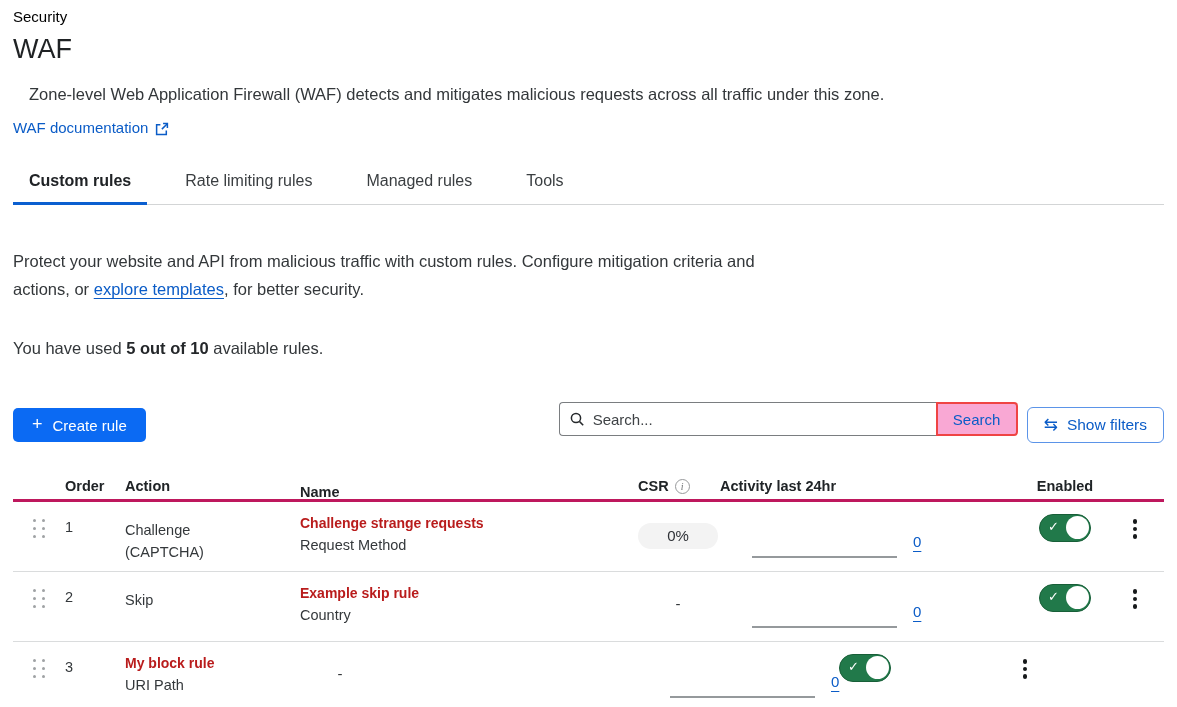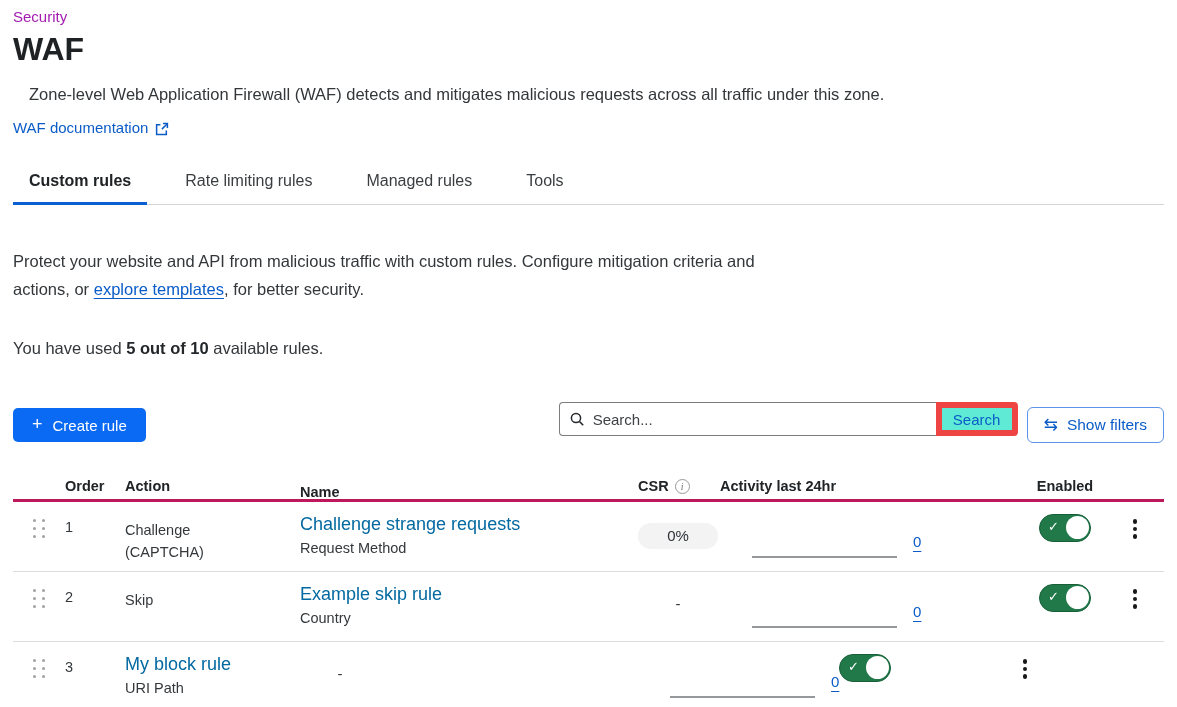--- a/index.html
+++ b/index.html
@@ -6,22 +6,22 @@
   html, body { margin: 0; padding: 0; }
   body {
     width: 1177px; height: 707px; overflow: hidden;
     background: #ffffff;
     font-family: "Liberation Sans", "DejaVu Sans", sans-serif;
     color: #33373a;
   }
   .page { padding: 8px 13px 0 13px; }
 
   
-  .eyebrow { font-size: 15px; color: #a21caf; }
-  .page-title { font-size: 32px; font-weight: 700; color: #1f2224; margin: 7px 0 0 0; line-height: 34px; }
+  .eyebrow { font-size: 15px; color: #000000; }
+  .page-title { font-size: 27px; font-weight: 400; color: #1f2224; margin: 7px 0 0 0; line-height: 34px; }
   .desc { font-size: 16.5px; color: #33373a; margin: 19px 0 0 16px; }
   .doc-row { margin-top: 15px; display: flex; align-items: center; gap: 7px; }
   .doc-link { font-size: 15px; color: #0b5cc7; text-underline-offset: 3px; cursor: pointer; }
   .ext-icon { display: inline-flex; margin-top: 2px; }
 
   
   .tabs { margin-top: 28px; border-bottom: 1px solid #d3d5d6; display: flex; }
   .tab { font-size: 16px; color: #3a3e41; padding: 8px 16px 12px 16px; margin-right: 22px; margin-bottom: -1px; cursor: pointer; white-space: nowrap; }
   .tab.active { color: #202326; font-weight: 700; border-bottom: 3px solid #0b5fd0; }
 
@@ -41,21 +41,21 @@
   .toolbar-right { display: flex; align-items: center; }
   .search-group { display: flex; align-items: stretch; height: 46px; }
   .search-wrap { position: relative; }
   .search-input {
     width: 377px; height: 34px; border: 1px solid #7a7d80; border-right: none;
     border-radius: 4px 0 0 4px; padding: 0 10px 0 33px; font-size: 15px; font-family: inherit; color: #2b2e31; outline: none;
   }
   .search-input::placeholder { color: #3f4346; opacity: 1; }
   .search-icon { position: absolute; left: 10px; top: 9px; pointer-events: none; }
   .btn-search {
-    width: 82px; height: 34px; background: #5eead4; border: 6px solid #ef4444; border-radius: 0 4px 4px 0;
+    width: 82px; height: 34px; background: #f9a8d4; border: 2px solid #ef4444; border-radius: 0 4px 4px 0;
     color: #0b5cc7; font-size: 15px; font-family: inherit; cursor: pointer;
   }
   .btn-filters {
     margin-left: 9px; height: 36px; padding: 0 16px; background: #ffffff; border: 1px solid #5b94e8; border-radius: 6px;
     color: #0b5cc7; font-size: 15.5px; font-family: inherit; display: flex; align-items: center; gap: 9px; cursor: pointer;
   }
   .filters-icon { font-size: 17px; line-height: 1; margin-top: -1px; }
 
   
   .table { margin-top: 24px; }
@@ -69,21 +69,21 @@
   }
   .thead .col-enabled { text-align: center; }
 
   .trow { height: 70px; border-bottom: 1px solid #dadcdd; position: relative; }
   .col-drag { display: flex; justify-content: center; padding-top: 17px; }
   .drag-handle { display: grid; grid-template-columns: 3px 3px; grid-auto-rows: 3px; gap: 5px 6px; height: 19px; cursor: grab; }
   .drag-handle i { width: 3px; height: 3px; border-radius: 50%; background: #9fa2a4; }
   .cell-text { padding-top: 17px; font-size: 14.5px; color: #34383b; }
   .action-text { display: inline-block; max-width: 92px; line-height: 22px; }
   .col-name { padding-top: 12px; }
-  .rule-link { display: inline-block; font-size: 18px; font-weight: 400; color: #0369a1; text-decoration: none; cursor: pointer; }
+  .rule-link { display: inline-block; font-size: 14px; font-weight: 700; color: #b91c1c; text-decoration: none; cursor: pointer; }
   .rule-field { margin-top: 5px; font-size: 14.5px; color: #34383b; }
   .col-csr-cell { padding-top: 21px; }
   .csr-badge {
     display: block; width: 80px; height: 26px; border-radius: 13px; background: #f3f3f3;
     color: #2f3237; font-size: 15px; line-height: 26px; text-align: center;
   }
   .csr-dash { display: block; width: 80px; text-align: center; font-size: 15px; color: #34383b; padding-top: 2px; }
   .col-activity { position: relative; }
   .sparkline { position: absolute; left: 32px; bottom: 13px; width: 145px; border-bottom: 2px solid #95999c; }
   .activity-count {

